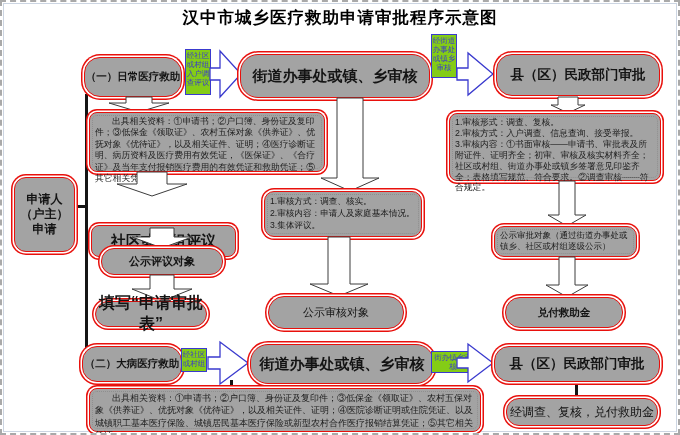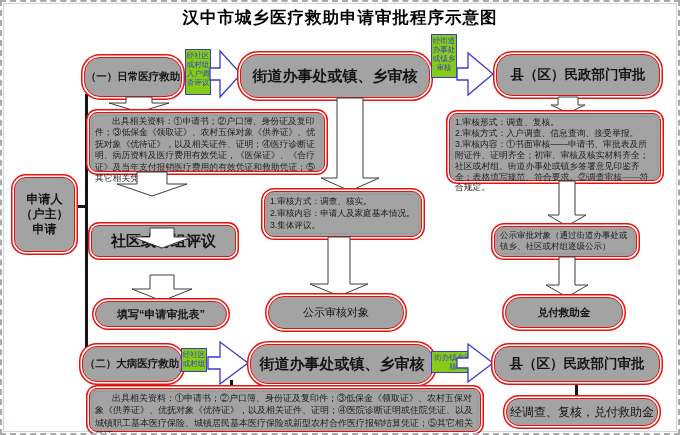--- a/index.html
+++ b/index.html
@@ -110,26 +110,29 @@
     </svg>
 
   <div class="rbox cbox b" style="left:89px;top:194px;width:145px;height:32px;border-radius:8px;font-size:15px;margin-top:29px;">
     <span>社区或村组评议</span>
   </div>
 
   <svg class="varrow" style="left:128px;top:226px;" width="64" height="20" viewBox="0 0 64 20">
     <polygon points="20,0 44,0 44,9 62,9 32,20 2,9 20,9"></polygon>
     </svg>
 
+  <div class="rbox cbox b" style="left:99px;top:246px;width:122px;height:27px;border-radius:13px;font-size:11px;">
+    <span>公示评议对象</span>
+  </div>
 
   <svg class="varrow" style="left:128px;top:273px;" width="64" height="26" viewBox="0 0 64 26">
     <polygon points="20,0 44,0 44,14 62,14 32,26 2,14 20,14"></polygon>
     </svg>
 
-  <div class="rbox cbox b" style="left:93px;top:299px;width:132px;height:26px;border-radius:13px;font-size:11px;justify-content:center;">
+  <div class="rbox cbox b" style="left:93px;top:299px;width:112px;height:26px;border-radius:13px;font-size:16px;justify-content:center;">
     <span>填写“申请审批表”</span>
   </div>
 
   <div class="rbox tbox dotted" style="left:262px;top:189px;width:158px;height:46px;border-radius:10px;font-size:8.6px;line-height:12px;">
     <span class="txt">1.审核方式：调查、核实。
 2.审核内容：申请人及家庭基本情况。
 3.集体评议。</span>
   </div>
 
   <svg class="varrow" style="left:307px;top:235px;" width="60" height="59" viewBox="0 0 60 59">

